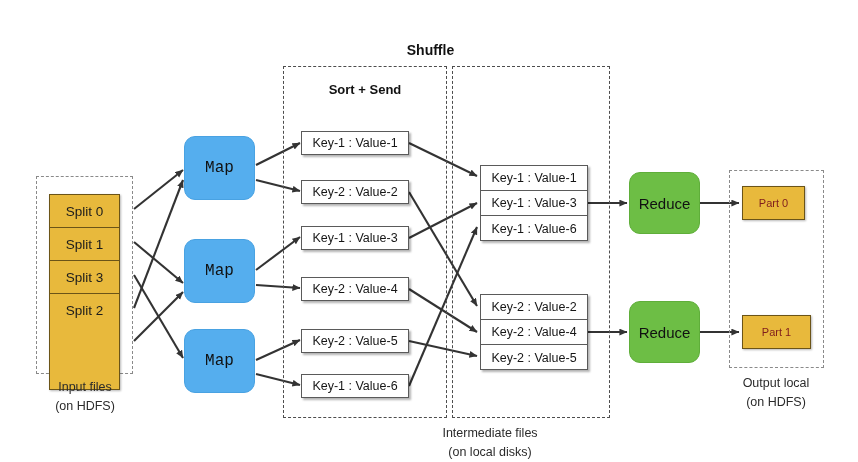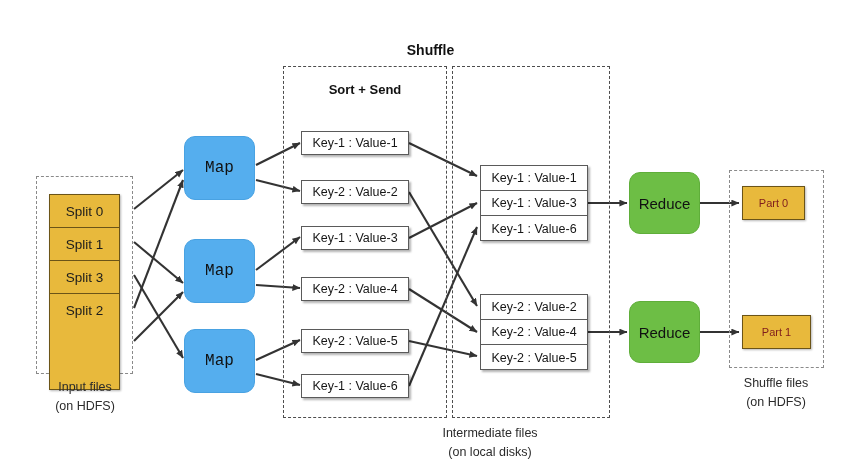--- a/index.html
+++ b/index.html
@@ -247,16 +247,16 @@
 (on local disks)</div>
 
   <div class="reduce-box" style="left:629px; top:172px; width:71px; height:62px;">Reduce</div>
   <div class="reduce-box" style="left:629px; top:301px; width:71px; height:62px;">Reduce</div>
 
   <div class="dashed-box" style="left:729px; top:170px; width:95px; height:198px;"></div>
 
   <div class="part-box" style="left:742px; top:186px; width:63px; height:34px;">Part 0</div>
   <div class="part-box" style="left:742px; top:315px; width:69px; height:34px;">Part 1</div>
 
-  <div class="caption" style="left:711px; top:374px; width:130px;">Shuffle files
+  <div class="caption" style="left:711px; top:374px; width:130px;">Output local
 (on HDFS)</div>
 
 </div>
 
 </body></html>

